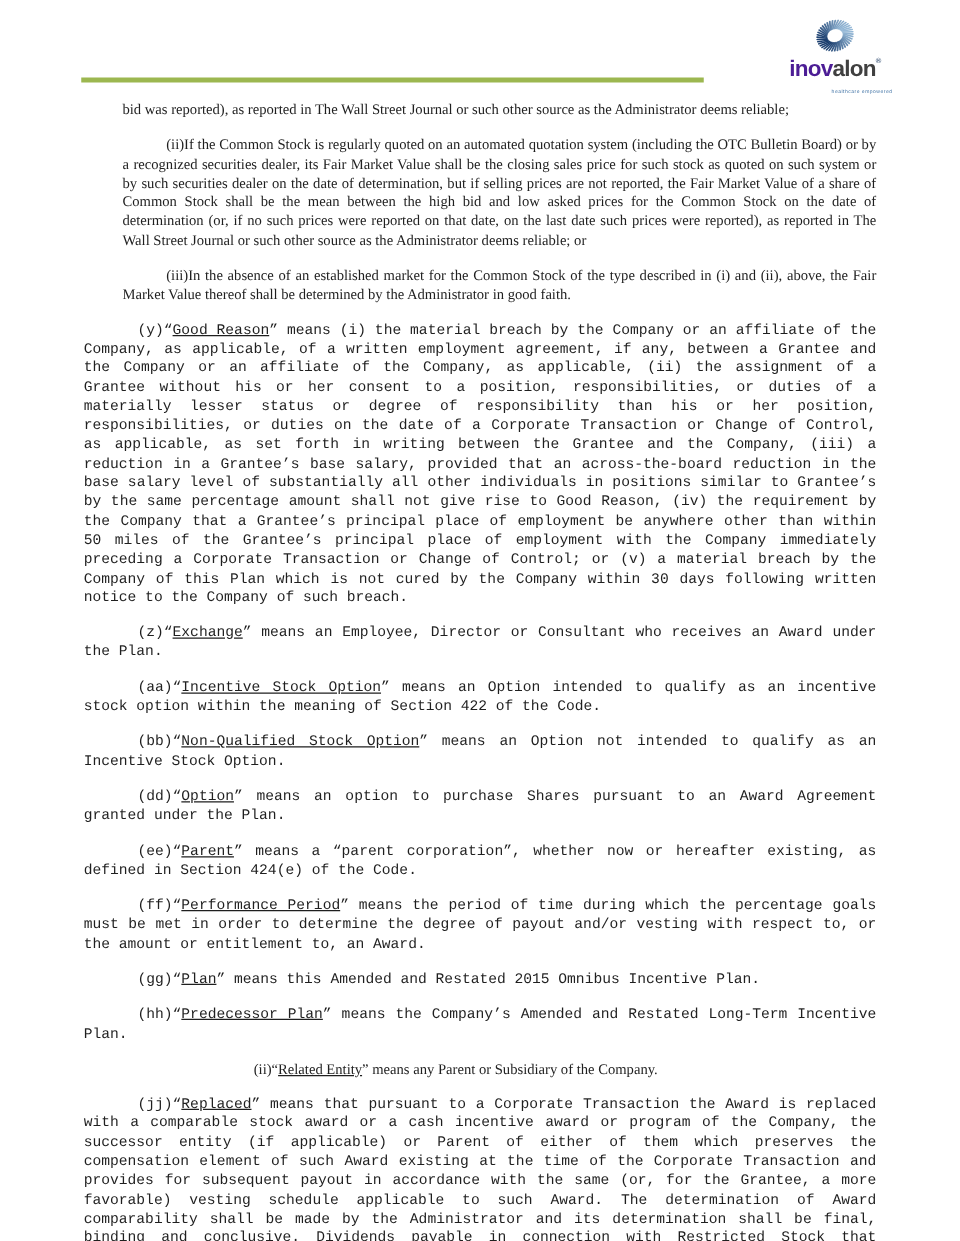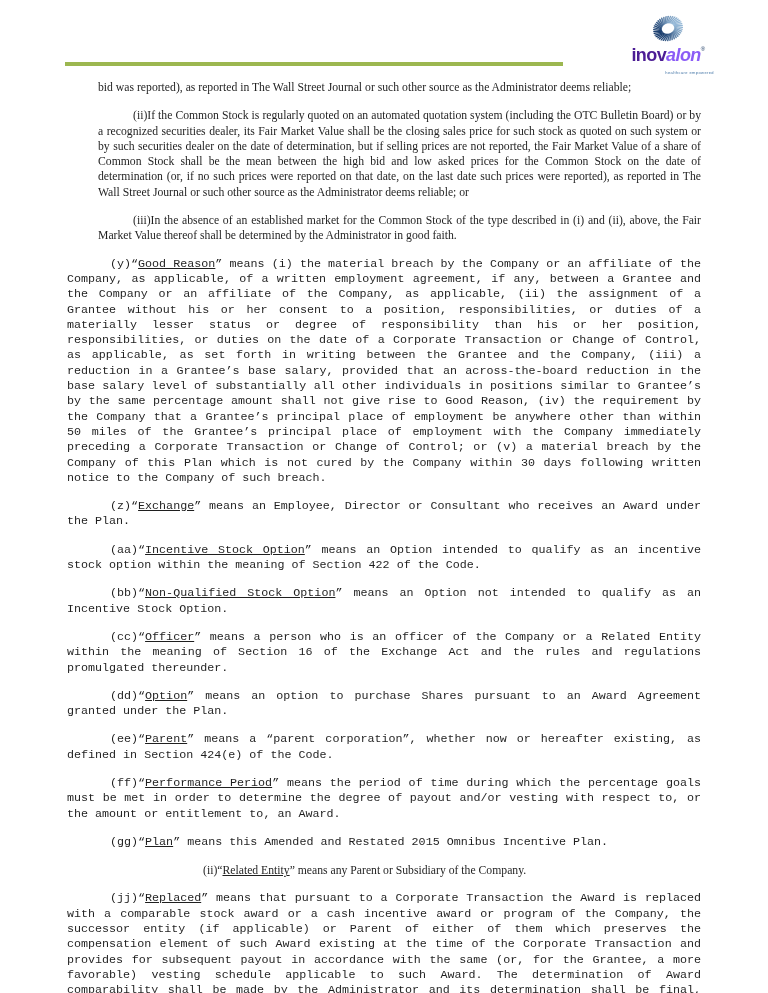--- a/index.html
+++ b/index.html
@@ -99,37 +99,37 @@
           <line x1="1.42" y1="-4.37" x2="5.43" y2="-8.04" stroke="rgb(130,165,198)" stroke-width="1" stroke-linecap="round"></line>
           <line x1="2.09" y1="-4.10" x2="6.62" y2="-7.09" stroke="rgb(137,172,204)" stroke-width="1" stroke-linecap="round"></line>
           <line x1="2.70" y1="-3.72" x2="7.65" y2="-5.97" stroke="rgb(142,177,208)" stroke-width="1" stroke-linecap="round"></line>
           <line x1="3.25" y1="-3.25" x2="8.49" y2="-4.70" stroke="rgb(146,181,212)" stroke-width="1" stroke-linecap="round"></line>
           <line x1="3.72" y1="-2.70" x2="9.12" y2="-3.31" stroke="rgb(149,184,214)" stroke-width="1" stroke-linecap="round"></line>
           <line x1="4.10" y1="-2.09" x2="9.52" y2="-1.84" stroke="rgb(150,185,215)" stroke-width="1" stroke-linecap="round"></line>
           <line x1="4.37" y1="-1.42" x2="9.69" y2="-0.33" stroke="rgb(150,185,215)" stroke-width="1" stroke-linecap="round"></line>
           <line x1="4.54" y1="-0.72" x2="9.63" y2="1.19" stroke="rgb(148,183,213)" stroke-width="1" stroke-linecap="round"></line>
         </g>
       </svg>
-    <div class="wordmark"><span style="color: #4c1d95;">inov</span><span style="color: #8b5cf6; font-style: italic;">alon</span><sup style="color: rgb(22, 53, 94);">®</sup></div>
+    <div class="wordmark"><span style="color: #4c1d95;">inov</span><span style="color: #404040;">alon</span><sup style="color: rgb(22, 53, 94);">®</sup></div>
     <div class="tagline">healthcare empowered</div>
   </div>
 
   <div class="header-rule" style="background: rgb(156, 183, 80);"></div>
 
   <main class="doc-body">
       <p class="para sub-cont"><span>bid was reported), as reported in The Wall Street Journal or such other source as the Administrator deems reliable;</span></p>
       <p class="para sub"><span>(ii)If the Common Stock is regularly quoted on an automated quotation system (including the OTC Bulletin Board) or by a recognized securities dealer, its Fair Market Value shall be the closing sales price for such stock as quoted on such system or by such securities dealer on the date of determination, but if selling prices are not reported, the Fair Market Value of a share of Common Stock shall be the mean between the high bid and low asked prices for the Common Stock on the date of determination (or, if no such prices were reported on that date, on the last date such prices were reported), as reported in The Wall Street Journal or such other source as the Administrator deems reliable; or</span></p>
       <p class="para sub"><span>(iii)In the absence of an established market for the Common Stock of the type described in (i) and (ii), above, the Fair Market Value thereof shall be determined by the Administrator in good faith.</span></p>
       <p class="para body"><span>(y)“</span><span class="defined-term">Good Reason</span><span>” means (i) the material breach by the Company or an affiliate of the Company, as applicable, of a written employment agreement, if any, between a Grantee and the Company or an affiliate of the Company, as applicable, (ii) the assignment of a Grantee without his or her consent to a position, responsibilities, or duties of a materially lesser status or degree of responsibility than his or her position, responsibilities, or duties on the date of a Corporate Transaction or Change of Control, as applicable, as set forth in writing between the Grantee and the Company, (iii) a reduction in a Grantee’s base salary, provided that an across-the-board reduction in the base salary level of substantially all other individuals in positions similar to Grantee’s by the same percentage amount shall not give rise to Good Reason, (iv) the requirement by the Company that a Grantee’s principal place of employment be anywhere other than within 50 miles of the Grantee’s principal place of employment with the Company immediately preceding a Corporate Transaction or Change of Control; or (v) a material breach by the Company of this Plan which is not cured by the Company within 30 days following written notice to the Company of such breach.</span></p>
       <p class="para body"><span>(z)“</span><span class="defined-term">Exchange</span><span>” means an Employee, Director or Consultant who receives an Award under the Plan.</span></p>
       <p class="para body"><span>(aa)“</span><span class="defined-term">Incentive Stock Option</span><span>” means an Option intended to qualify as an incentive stock option within the meaning of Section 422 of the Code.</span></p>
       <p class="para body"><span>(bb)“</span><span class="defined-term">Non-Qualified Stock Option</span><span>” means an Option not intended to qualify as an Incentive Stock Option.</span></p>
-      <p class="para body"><span>(cc)“</span><span class="defined-term">Officer</span><span>” means a person who is an officer of the Company or a Related Entity within the meaning of Section 16 of the Exchange Act and the rules and regulations promulgated thereunder.</span></p>
       <p class="para body"><span>(dd)“</span><span class="defined-term">Option</span><span>” means an option to purchase Shares pursuant to an Award Agreement granted under the Plan.</span></p>
       <p class="para body"><span>(ee)“</span><span class="defined-term">Parent</span><span>” means a “parent corporation”, whether now or hereafter existing, as defined in Section 424(e) of the Code.</span></p>
       <p class="para body"><span>(ff)“</span><span class="defined-term">Performance Period</span><span>” means the period of time during which the percentage goals must be met in order to determine the degree of payout and/or vesting with respect to, or the amount or entitlement to, an Award.</span></p>
       <p class="para body"><span>(gg)“</span><span class="defined-term">Plan</span><span>” means this Amended and Restated 2015 Omnibus Incentive Plan.</span></p>
+      <p class="para body"><span>(hh)“</span><span class="defined-term">Predecessor Plan</span><span>” means the Company’s Amended and Restated Long-Term Incentive Plan.</span></p>
       <p class="para deep"><span>(ii)“</span><span class="defined-term">Related Entity</span><span>” means any Parent or Subsidiary of the Company.</span></p>
       <p class="para body"><span>(jj)“</span><span class="defined-term">Replaced</span><span>” means that pursuant to a Corporate Transaction the Award is replaced with a comparable stock award or a cash incentive award or program of the Company, the successor entity (if applicable) or Parent of either of them which preserves the compensation element of such Award existing at the time of the Corporate Transaction and provides for subsequent payout in accordance with the same (or, for the Grantee, a more favorable) vesting schedule applicable to such Award. The determination of Award comparability shall be made by the Administrator and its determination shall be final, binding and conclusive. Dividends payable in connection with Restricted Stock that performance vests shall be held subject to the vesting of the underlying Shares of Restricted Stock.</span></p>
       <p class="para body fill"><span>(kk)“</span><span class="defined-term">Restricted Stock</span><span>” means Shares issued under the Plan to the Grantee for such consideration, if any, and subject</span></p>
     </main>
 
 </div>
 
 </body></html>

